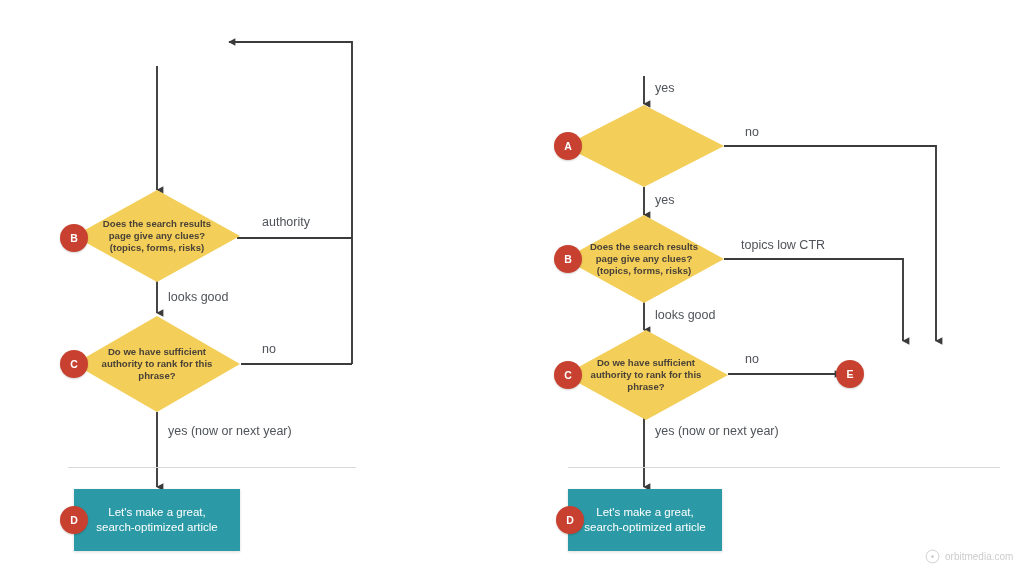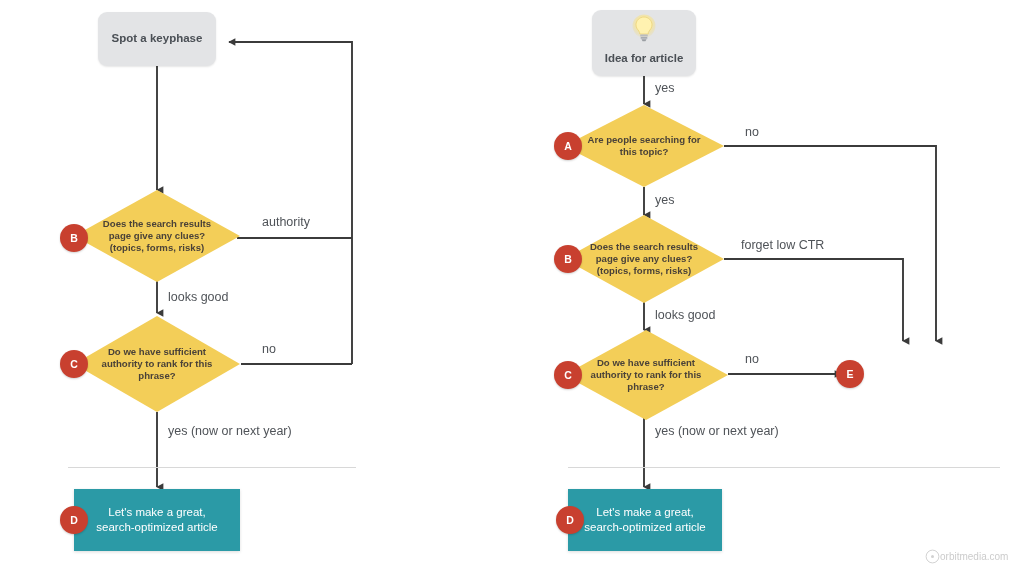--- a/index.html
+++ b/index.html
@@ -139,20 +139,21 @@
     position: absolute;
     height: 1px;
     background: #d8d8d8;
   }
 
   
   .watermark {
     position: absolute;
     display: flex;
     align-items: center;
+    gap: 5px;
     opacity: 0.45;
   }
   .watermark .wm-text {
     color: #8c8c8c;
     font-size: 10px;
     font-weight: 400;
   }
 </style>
 </head>
 <body>
@@ -199,23 +200,20 @@
       <path d="M724,259 L903,259 L903,341" marker-end="url(#arrowDown)"></path>
 
       <path d="M728,374 L841,374" marker-end="url(#arrowRight)"></path>
     </g>
   </svg>
 
   <div class="divider" style="left:68px; top:467px; width:288px;"></div>
   <div class="divider" style="left:568px; top:467px; width:432px;"></div>
 
 
-  <div class="start-box" style="left:98px; top:12px; width:118px; height:54px;">
-    <div class="start-label" style="top:20px;">Spot a keyphase</div>
-  </div>
 
   <div class="diamond" style="left:74px; top:190px; width:166px; height:92px;">
     <div class="shape"></div>
     <div class="dtext">Does the search results
 page give any clues?
 (topics, forms, risks)</div>
   </div>
   <div class="badge" style="left:60px; top:224px;">B</div>
 
   <div class="diamond" style="left:74px; top:316px; width:166px; height:96px;">
@@ -230,42 +228,23 @@
     <div class="ttext">Let's make a great,
 search-optimized article</div>
   </div>
   <div class="badge" style="left:60px; top:506px;">D</div>
 
   <div class="edge-label" style="left:262px; top:215px;">authority</div>
   <div class="edge-label" style="left:168px; top:290px;">looks good</div>
   <div class="edge-label" style="left:262px; top:342px;">no</div>
   <div class="edge-label" style="left:168px; top:424px;">yes (now or next year)</div>
 
-  <div class="start-box" style="left:592px; top:10px; width:104px; height:66px;">
-    <svg class="bulb" width="26" height="30" viewBox="0 0 26 30" style="top:4px;">
-      <defs>
-        <radialGradient id="glow" cx="50%" cy="42%" r="55%">
-          <stop offset="0%" stop-color="#fffde2"></stop>
-          <stop offset="55%" stop-color="#ffe98a"></stop>
-          <stop offset="100%" stop-color="#f0d875" stop-opacity="0.25"></stop>
-        </radialGradient>
-      </defs>
-      <ellipse cx="13" cy="12" rx="11.5" ry="11.5" fill="url(#glow)" opacity="0.75"></ellipse>
-      <path d="M13,3 C17.4,3 21,6.5 21,10.7 C21,13.6 19.4,15.4 18.2,17 C17.4,18.1 17.2,19 17.2,20 L8.8,20 C8.8,19 8.6,18.1 7.8,17 C6.6,15.4 5,13.6 5,10.7 C5,6.5 8.6,3 13,3 Z" fill="#fff2b0" stroke="#e8cf72" stroke-width="0.7"></path>
-      <rect x="9.2" y="20.4" width="7.6" height="2.1" rx="0.6" fill="#b9bcc0"></rect>
-      <rect x="9.6" y="22.9" width="6.8" height="1.9" rx="0.6" fill="#a9acb1"></rect>
-      <path d="M10.4,25.2 L15.6,25.2 L14.4,27.3 L11.6,27.3 Z" fill="#9a9ea3"></path>
-    </svg>
-    <div class="start-label" style="top:42px;">Idea for article</div>
-  </div>
 
   <div class="diamond" style="left:564px; top:105px; width:160px; height:82px;">
     <div class="shape"></div>
-    <div class="dtext">Are people searching for
-this topic?</div>
   </div>
   <div class="badge" style="left:554px; top:132px;">A</div>
 
   <div class="diamond" style="left:564px; top:215px; width:160px; height:88px;">
     <div class="shape"></div>
     <div class="dtext">Does the search results
 page give any clues?
 (topics, forms, risks)</div>
   </div>
   <div class="badge" style="left:554px; top:245px;">B</div>
@@ -282,21 +261,21 @@
 
   <div class="teal-box" style="left:568px; top:489px; width:154px; height:62px;">
     <div class="ttext">Let's make a great,
 search-optimized article</div>
   </div>
   <div class="badge" style="left:556px; top:506px;">D</div>
 
   <div class="edge-label" style="left:655px; top:81px;">yes</div>
   <div class="edge-label" style="left:745px; top:125px;">no</div>
   <div class="edge-label" style="left:655px; top:193px;">yes</div>
-  <div class="edge-label" style="left:741px; top:238px;">forget low CTR</div>
+  <div class="edge-label" style="left:741px; top:238px;">topics low CTR</div>
   <div class="edge-label" style="left:655px; top:308px;">looks good</div>
   <div class="edge-label" style="left:745px; top:352px;">no</div>
   <div class="edge-label" style="left:655px; top:424px;">yes (now or next year)</div>
 
   <div class="watermark" style="left:925px; top:549px;">
     <svg width="15" height="15" viewBox="0 0 15 15">
       <circle cx="7.5" cy="7.5" r="6.4" fill="none" stroke="#9a9a9a" stroke-width="1"></circle>
       <circle cx="7.5" cy="7.5" r="1.5" fill="#9a9a9a"></circle>
     </svg>
     <span class="wm-text">orbitmedia.com</span>

